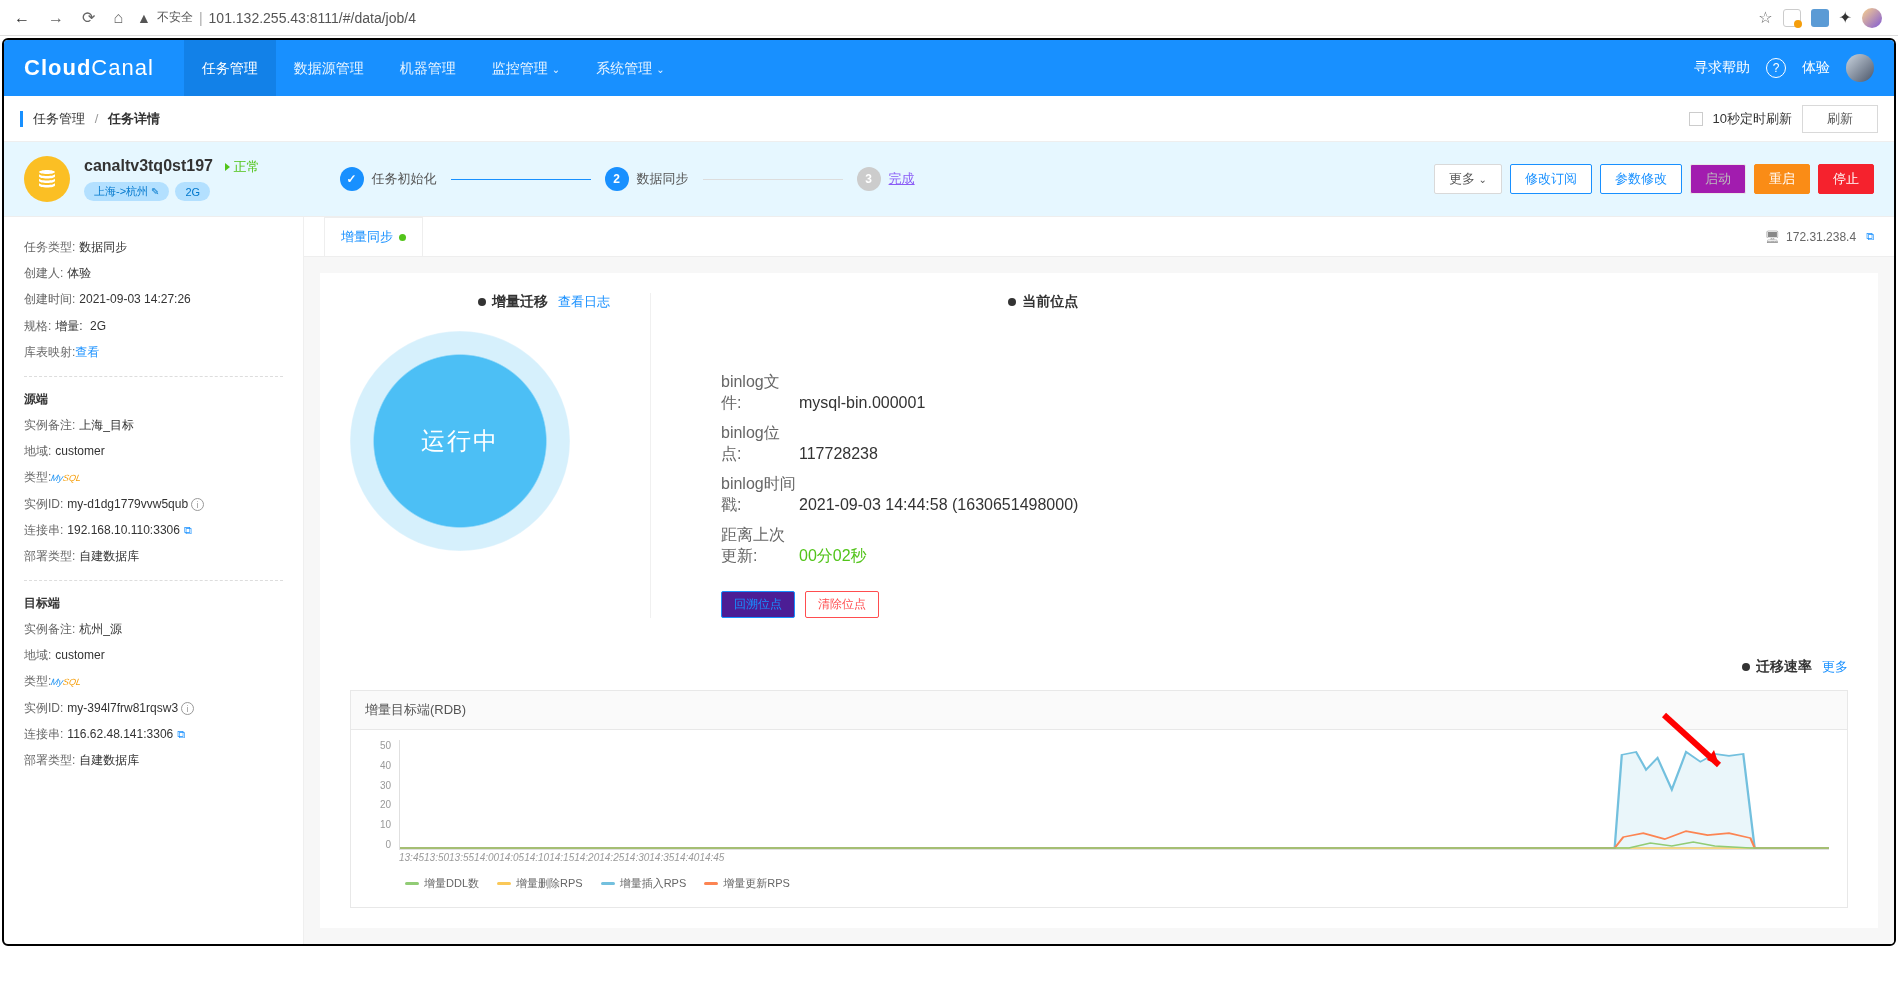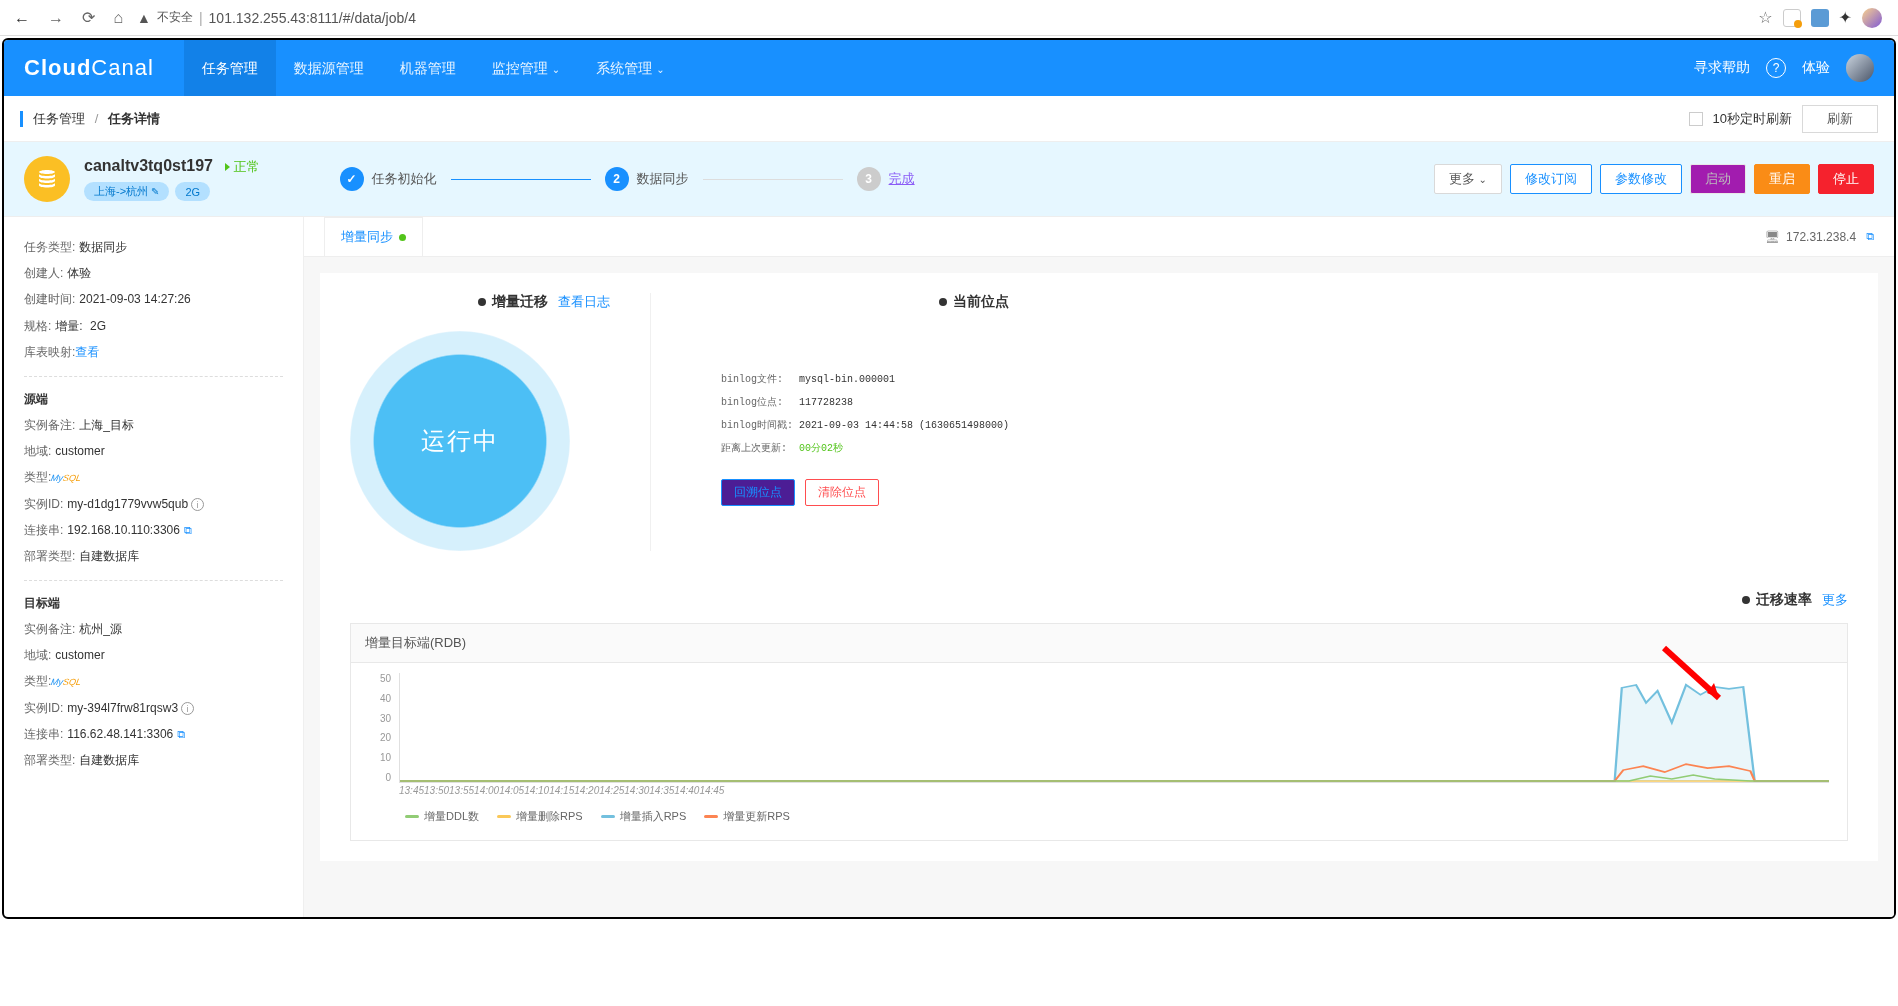--- a/index.html
+++ b/index.html
@@ -105,21 +105,21 @@
 .panel-title { font-size: 14px; font-weight: 600; display: flex; align-items: center; gap: 6px; justify-content: flex-end; }
 .panel-title::before { content: ""; width: 8px; height: 8px; border-radius: 50%; background: #333; }
 .panel-title .sub-link { font-weight: 400; font-size: 13px; color: #1890ff; margin-left: 4px; cursor: pointer; }
 
 
 .run-wrap { width: 220px; height: 220px; border-radius: 50%; background: radial-gradient(circle, #4cbff5 0%, #4cbff5 55%, #d6f0fc 56%, #d6f0fc 70%, #ecf7fd 71%, #ecf7fd 85%, #f7fbfe 86%); display: flex; align-items: center; justify-content: center; margin-top: 20px; }
 .run-text { font-size: 24px; color: #fff; letter-spacing: 2px; }
 
 
 .pos-panel { margin-left: 30px; }
-.pos-row { margin: 9px 0; font-size: 10px; color: #555; font-family: Liberation Mono, monospace; }
+.pos-row { margin: 9px 0; font-size: 16px; color: #555; }
 .pos-row .plbl { color: #666; display: inline-block; width: 78px; }
 .pos-row .pval { color: #333; font-weight: 500; }
 .pos-row .pval.green { color: #52c41a; }
 .pos-btns { margin-top: 24px; display: flex; gap: 10px; }
 .sm-btn { padding: 4px 12px; font-size: 12px; border-radius: 2px; cursor: pointer; }
 .sm-btn.blue { border: 1px solid #1890ff; color: #1890ff; background: #4c1d95; }
 .sm-btn.red { border: 1px solid #ff4d4f; color: #ff4d4f; background: #fff; }
 
 
 .chart-section { margin-top: 40px; }

